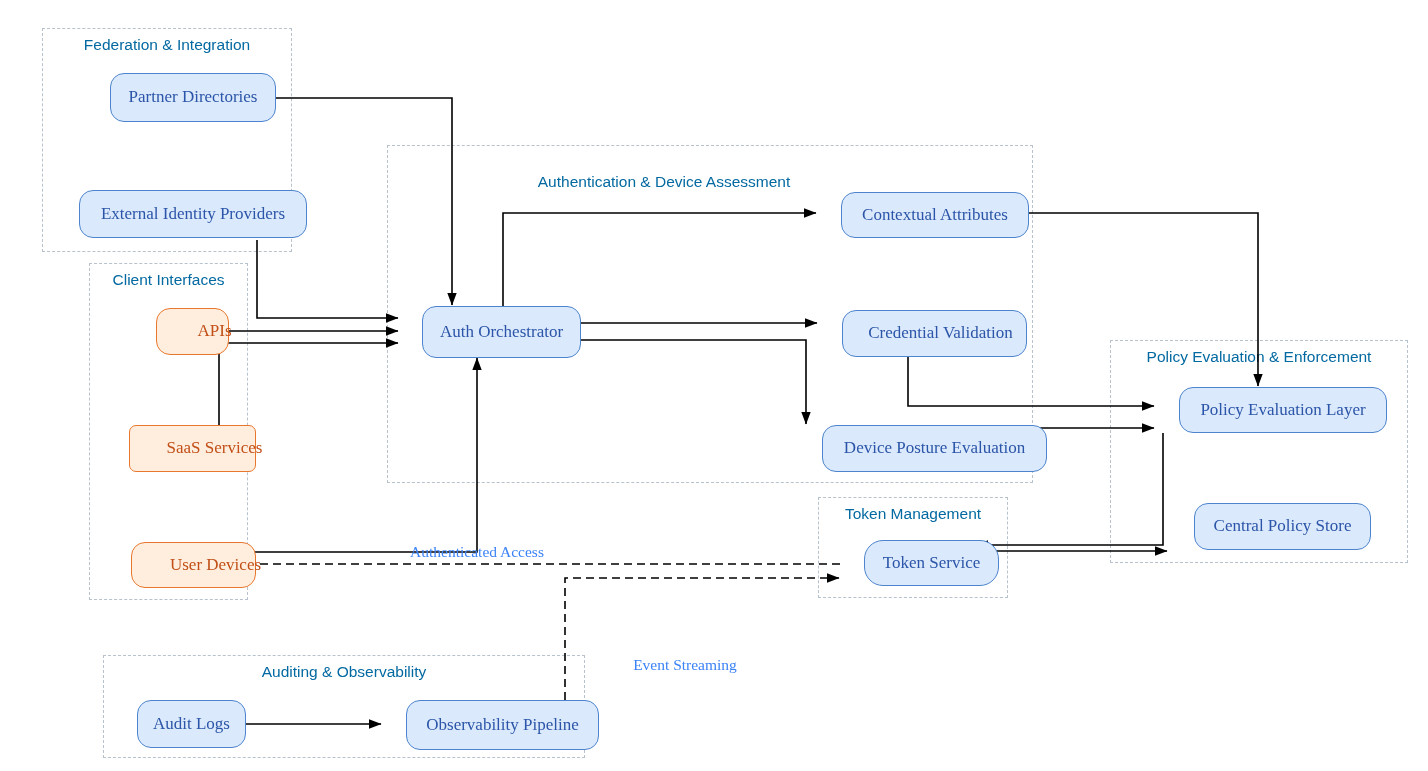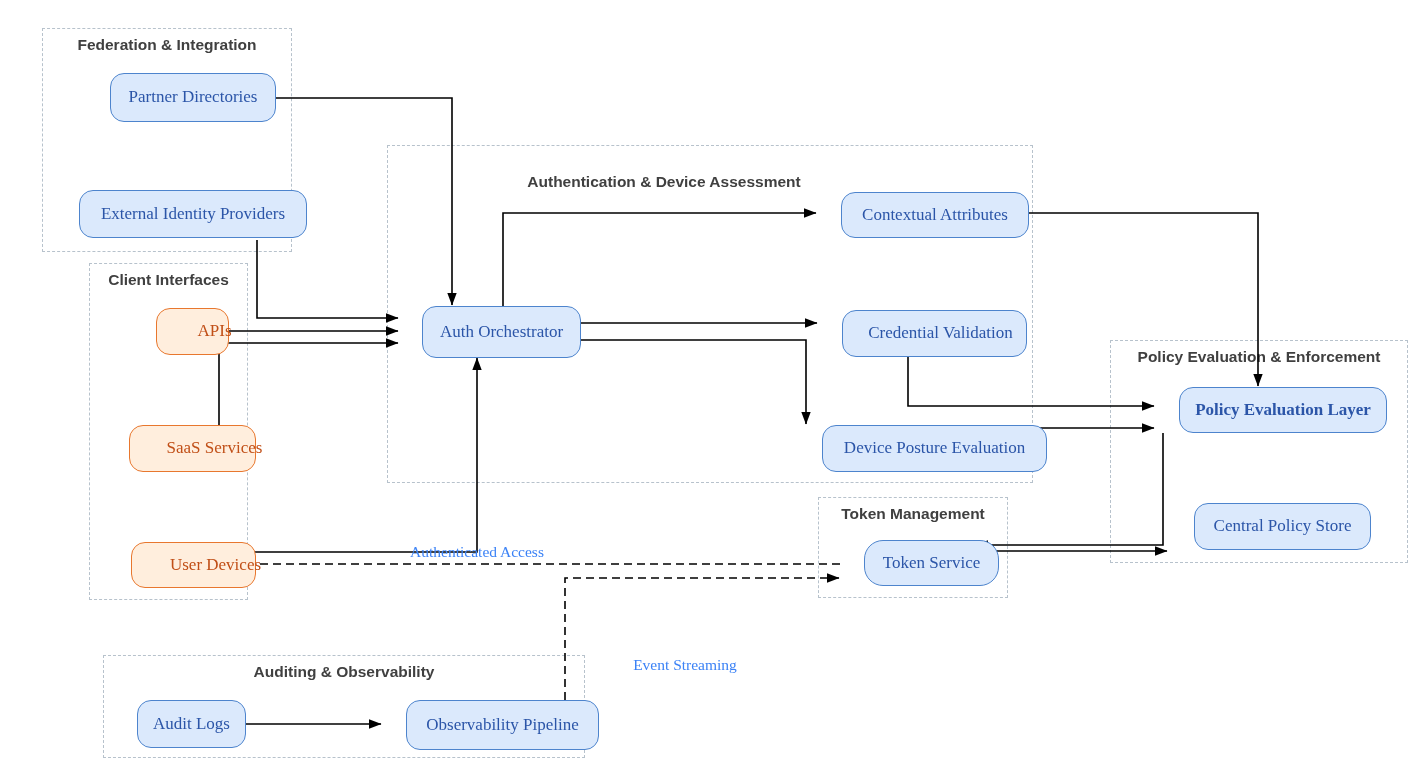--- a/index.html
+++ b/index.html
@@ -25,22 +25,21 @@
     background: transparent;
   }
   .group-label {
     position: absolute;
     top: 7px;
     left: 50%;
     transform: translateX(-50%);
     white-space: nowrap;
     font-family: "Liberation Sans", sans-serif;
     font-size: 15.5px;
-    color: #404040;
-    font-weight: bold;
+    color: #0369a1;
   }
   .group-label.offset-left {
     left: 276px; 
     margin-top: 20px;
   }
   .node {
     position: absolute;
     box-sizing: border-box;
     border-radius: 14px;
     display: flex;
@@ -143,27 +142,27 @@
 
       <path d="M565,700 L565,578 L839,578" marker-end="url(#arrow)" stroke-dasharray="8,5"></path>
 
       <path d="M222,724 L381,724" marker-end="url(#arrow)"></path>
     </g>
   </svg>
 
   <div class="node blue" style="left:86px;  top:73px;  width:166px; height:49px;">Partner Directories</div>
   <div class="node blue" style="left:55px;  top:190px; width:228px; height:48px;">External Identity Providers</div>
   <div class="node orange" style="left:132px; top:308px; width:73px;  height:47px;">APIs</div>
-  <div class="node orange" style="left:105px; top:425px; width:127px; height:47px;">SaaS Services</div>
+  <div class="node orange" style="left:105px; top:425px; width:127px; height:47px;border-radius:7px;">SaaS Services</div>
   <div class="node orange" style="left:107px; top:542px; width:125px; height:46px;">User Devices</div>
   <div class="node blue" style="left:398px; top:306px; width:159px; height:52px;">Auth Orchestrator</div>
   <div class="node blue" style="left:817px; top:192px; width:188px; height:46px;">Contextual Attributes</div>
   <div class="node blue" style="left:818px; top:310px; width:185px; height:47px;padding-left:12px;">Credential Validation</div>
   <div class="node blue" style="left:798px; top:425px; width:225px; height:47px;">Device Posture Evaluation</div>
-  <div class="node blue" style="left:1155px;top:387px; width:208px; height:46px;font-weight:bold;">Policy Evaluation Layer</div>
+  <div class="node blue" style="left:1155px;top:387px; width:208px; height:46px;">Policy Evaluation Layer</div>
   <div class="node blue" style="left:1170px;top:503px; width:177px; height:47px;">Central Policy Store</div>
   <div class="node blue" style="left:840px; top:540px; width:135px; height:46px;border-radius:19px;">Token Service</div>
   <div class="node blue" style="left:382px; top:700px; width:193px; height:50px;">Observability Pipeline</div>
   <div class="node blue" style="left:113px; top:700px; width:109px; height:48px;">Audit Logs</div>
 
   <div class="edge-label" style="left:477px; top:552px;">Authenticated Access</div>
   <div class="edge-label" style="left:685px; top:665px;">Event Streaming</div>
 
 </div>
 

